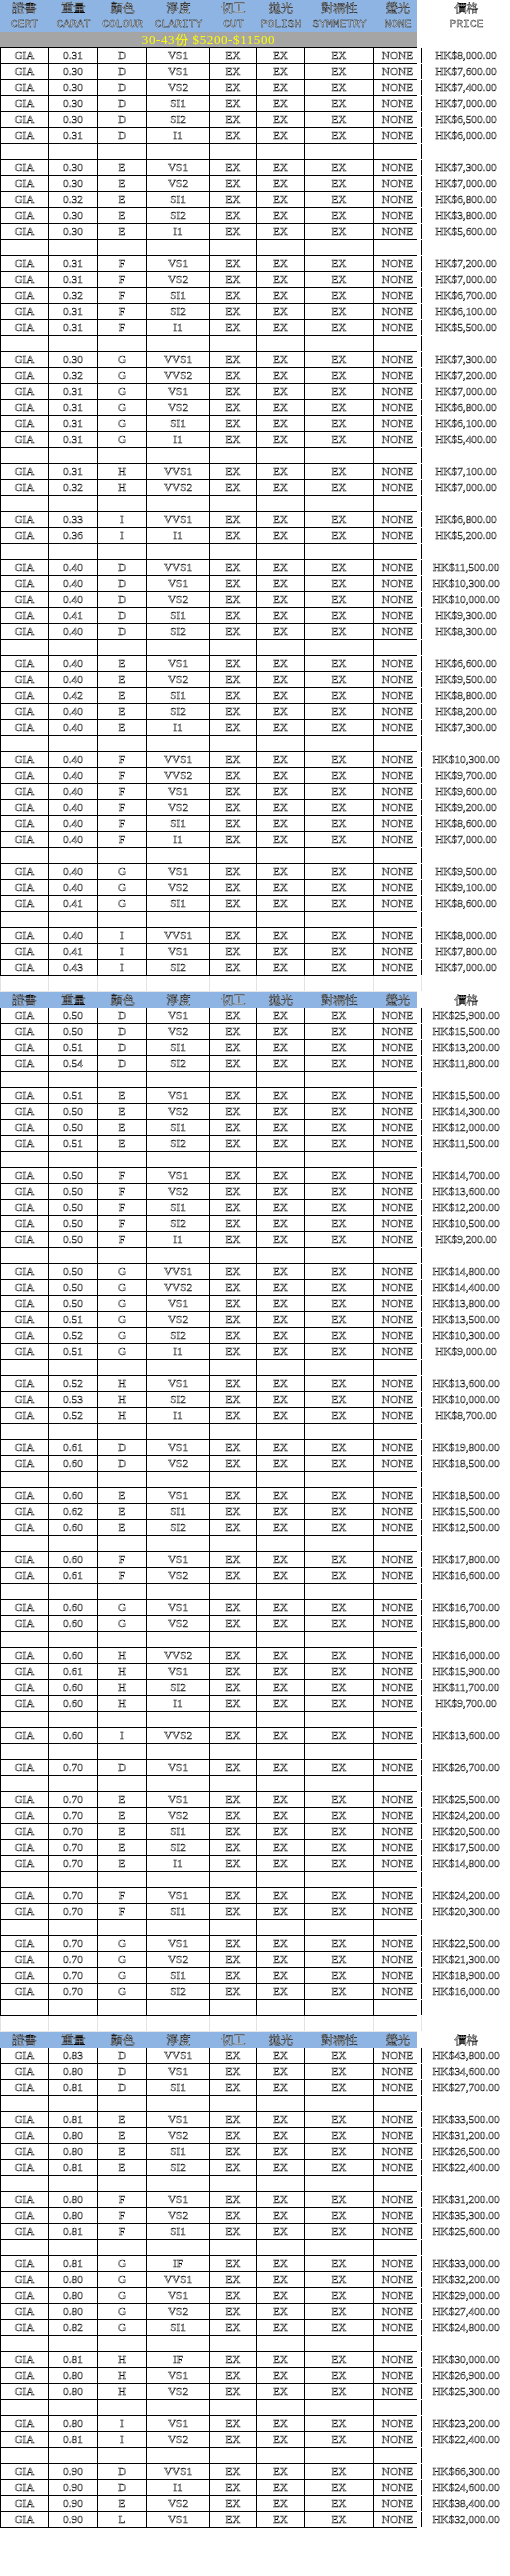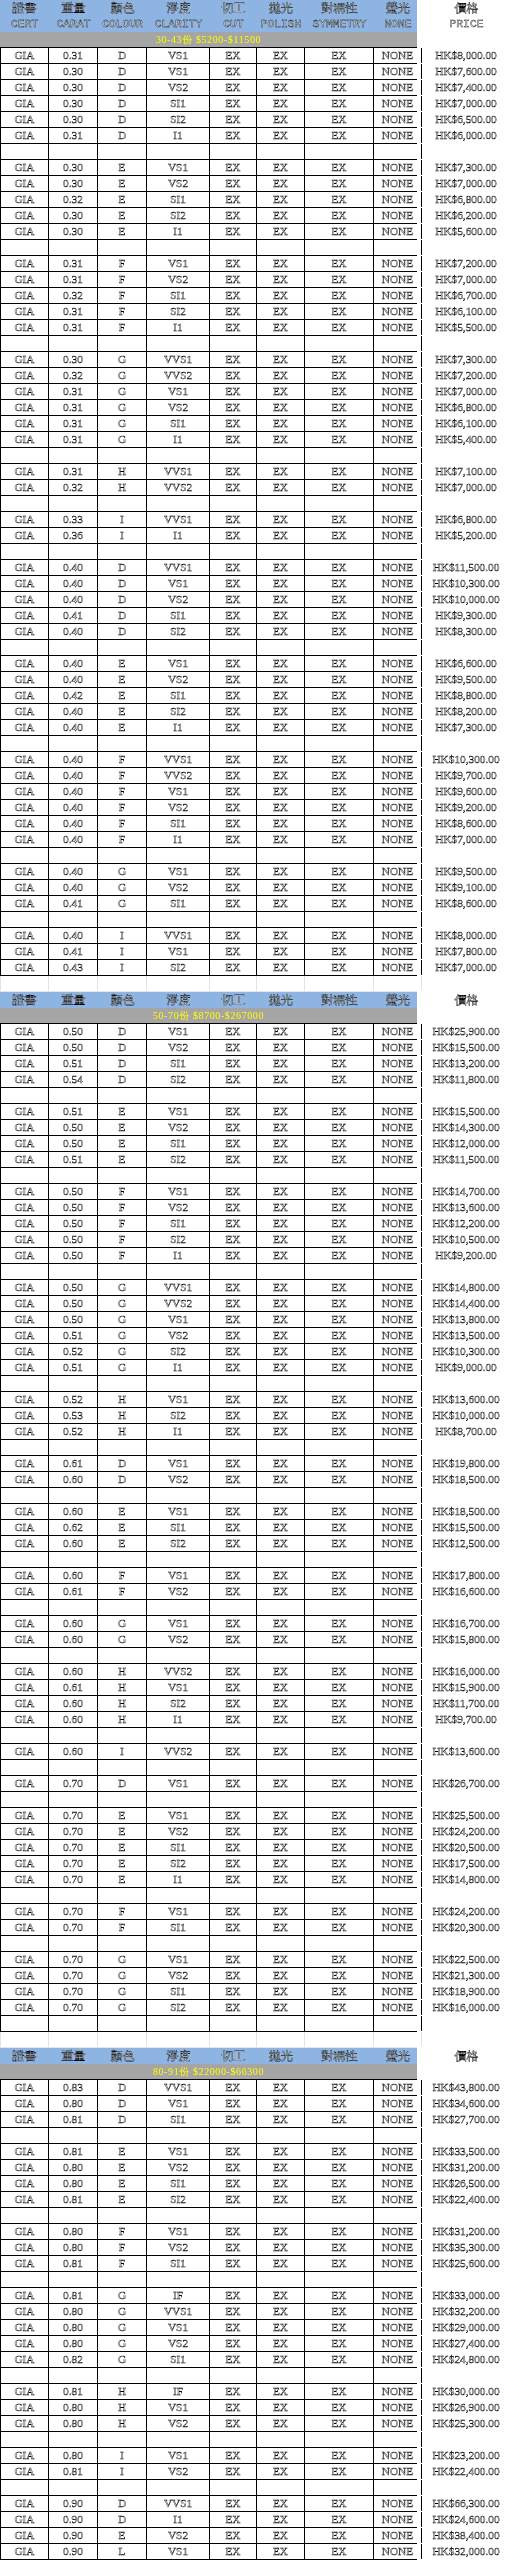--- a/index.html
+++ b/index.html
@@ -33,21 +33,21 @@
     font-size:12px;
     line-height:16px;
   }
   .header-row.en .header-cell{font-size:11.3px;font-family:Liberation Mono, monospace;}
   .banner{
     box-sizing:border-box;
     height:16px;
     background:var(--banner-bg,#A5A5A5);
     border-bottom:0.6px solid #000;
     text-align:center;
-    font-size:10px;
+    font-size:13px;
     line-height:15.5px;
     color:var(--banner-text,#FFFF00);
     letter-spacing:0.6px;
   }
   .data-row{
     height:16px;
     border-bottom:0.6px solid #000;
   }
   .data-cell{
     border-right:0.6px solid #000;
@@ -201,21 +201,21 @@
     </div>
     <div class="row data-row">
       <div class="cell data-cell t">GIA</div>
       <div class="cell data-cell t">0.30</div>
       <div class="cell data-cell t">E</div>
       <div class="cell data-cell t">SI2</div>
       <div class="cell data-cell t">EX</div>
       <div class="cell data-cell t">EX</div>
       <div class="cell data-cell t">EX</div>
       <div class="cell data-cell t">NONE</div>
-      <div class="cell data-cell t">HK$6,200.00</div>
+      <div class="cell data-cell t">HK$3,800.00</div>
     </div>
     <div class="row data-row">
       <div class="cell data-cell t">GIA</div>
       <div class="cell data-cell t">0.30</div>
       <div class="cell data-cell t">E</div>
       <div class="cell data-cell t">I1</div>
       <div class="cell data-cell t">EX</div>
       <div class="cell data-cell t">EX</div>
       <div class="cell data-cell t">EX</div>
       <div class="cell data-cell t">NONE</div>
@@ -742,21 +742,20 @@
       <div class="cell header-cell t">證書</div>
       <div class="cell header-cell t">重量</div>
       <div class="cell header-cell t">顏色</div>
       <div class="cell header-cell t">淨度</div>
       <div class="cell header-cell t">切工</div>
       <div class="cell header-cell t">拋光</div>
       <div class="cell header-cell t">對稱性</div>
       <div class="cell header-cell t">螢光</div>
       <div class="cell header-cell t">價格</div>
     </div>
-    <div class="banner">50-70份  $8700-$267000</div>
     <div class="row data-row">
       <div class="cell data-cell t">GIA</div>
       <div class="cell data-cell t">0.50</div>
       <div class="cell data-cell t">D</div>
       <div class="cell data-cell t">VS1</div>
       <div class="cell data-cell t">EX</div>
       <div class="cell data-cell t">EX</div>
       <div class="cell data-cell t">EX</div>
       <div class="cell data-cell t">NONE</div>
       <div class="cell data-cell t">HK$25,900.00</div>
@@ -1458,21 +1457,20 @@
       <div class="cell header-cell t">證書</div>
       <div class="cell header-cell t">重量</div>
       <div class="cell header-cell t">顏色</div>
       <div class="cell header-cell t">淨度</div>
       <div class="cell header-cell t">切工</div>
       <div class="cell header-cell t">拋光</div>
       <div class="cell header-cell t">對稱性</div>
       <div class="cell header-cell t">螢光</div>
       <div class="cell header-cell t">價格</div>
     </div>
-    <div class="banner">80-91份  $22000-$66300</div>
     <div class="row data-row">
       <div class="cell data-cell t">GIA</div>
       <div class="cell data-cell t">0.83</div>
       <div class="cell data-cell t">D</div>
       <div class="cell data-cell t">VVS1</div>
       <div class="cell data-cell t">EX</div>
       <div class="cell data-cell t">EX</div>
       <div class="cell data-cell t">EX</div>
       <div class="cell data-cell t">NONE</div>
       <div class="cell data-cell t">HK$43,800.00</div>

